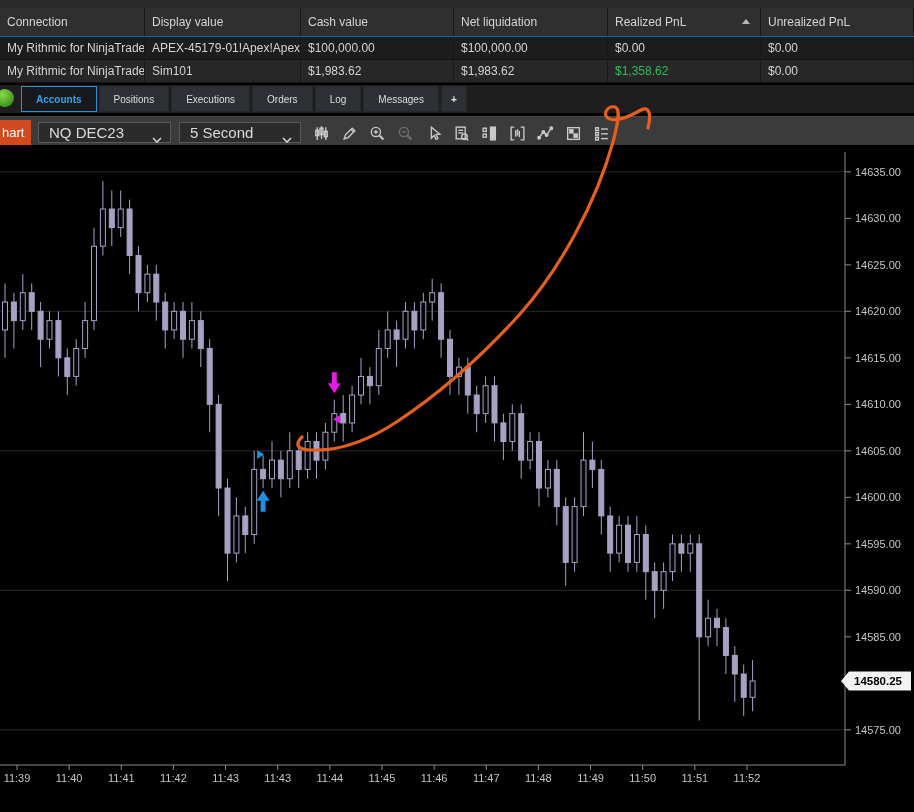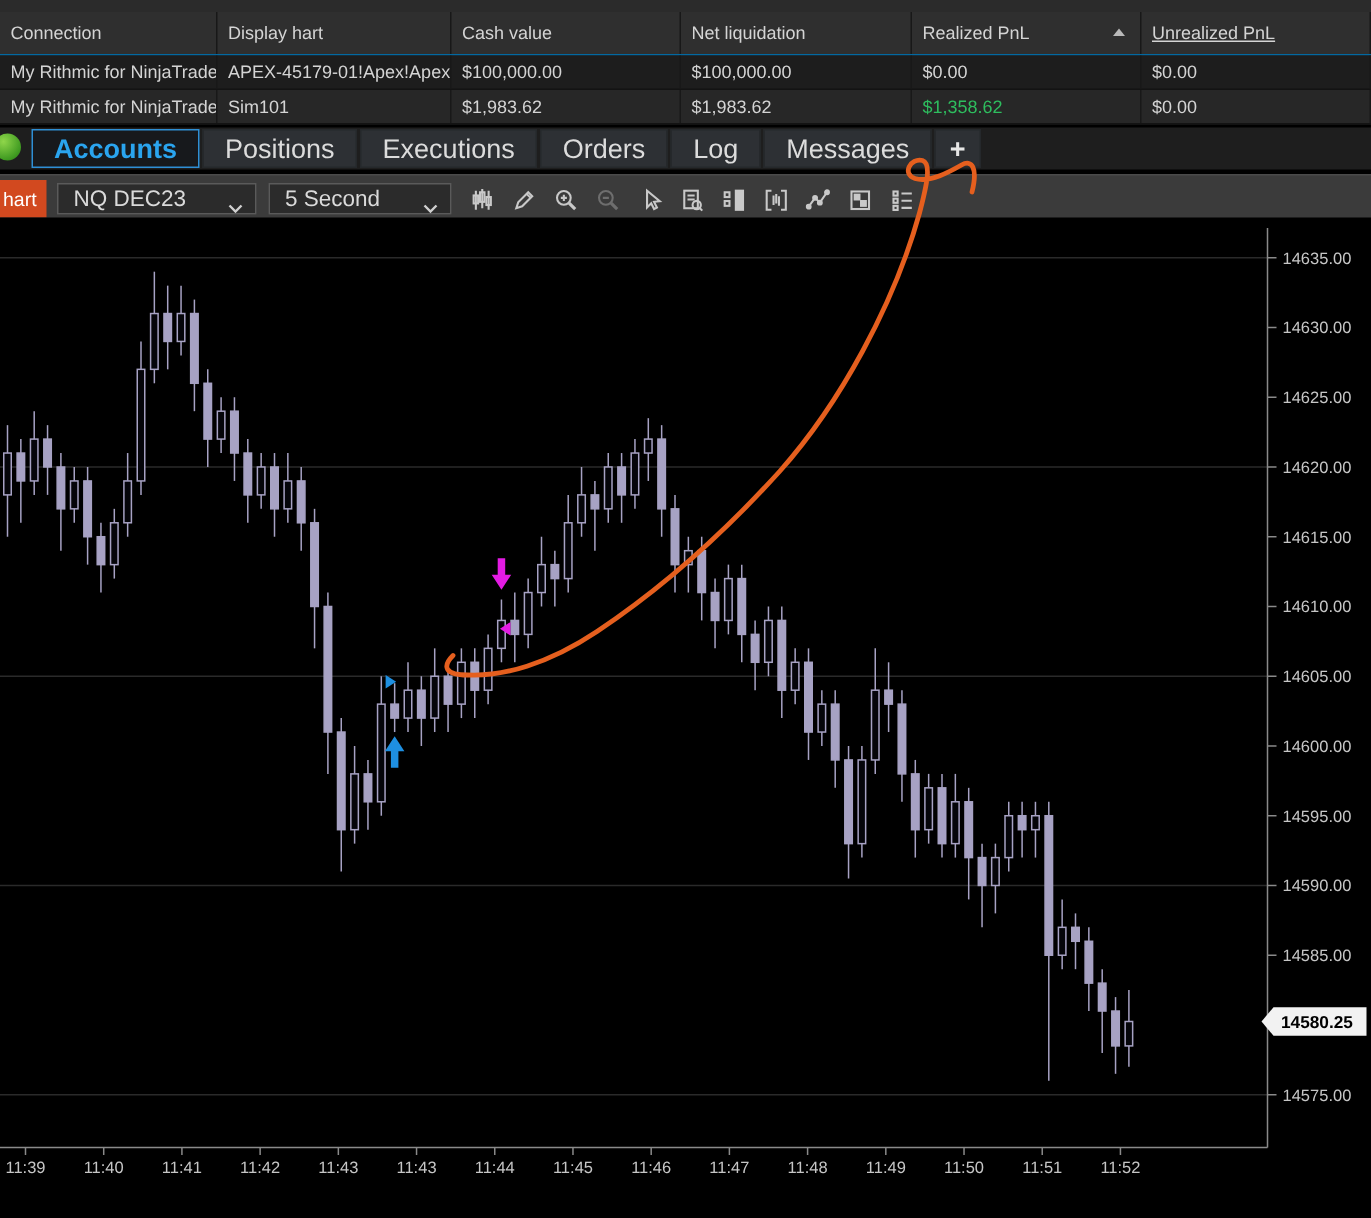--- a/index.html
+++ b/index.html
@@ -13,21 +13,21 @@
   .t-head{background:#2f2f2f;height:28px;color:#cbcbcb;border-bottom:1px solid #0369a1;}
   .t-head .t-cell{position:relative;}
   .sort-arrow{position:absolute;right:10px;top:11px;width:0;height:0;border-left:4px solid transparent;border-right:4px solid transparent;border-bottom:5px solid #b9b9b9;}
   .t-data{height:22px;border-bottom:1px solid #131313;}
   .t-data.odd{background:#1d1d1d;}
   .t-data.even{background:#272727;}
   
   .tab-row{position:absolute;left:0;top:85px;width:914px;height:28px;background:#1e1e1e;display:flex;align-items:flex-start;}
   .status-circle{position:absolute;left:-4px;top:4px;width:18px;height:18px;border-radius:50%;background:radial-gradient(circle at 35% 30%, #8fd64a, #3f9a21 70%, #2c6e15);}
   .tabs-wrap{position:absolute;left:21px;top:1px;display:flex;gap:2px;}
-  .tab{box-sizing:border-box;height:26px;background:#2d3034;color:#dcdcdc;font-size:18px;display:flex;align-items:center;padding:0 14px;border:1px solid #25282b;}
+  .tab{box-sizing:border-box;height:26px;background:#2d3034;color:#dcdcdc;font-size:10px;display:flex;align-items:center;padding:0 14px;border:1px solid #25282b;}
   .tab.active{background:#17191c;border:1px solid #2f8fd4;color:#2aa4ee;font-weight:bold;}
   .tab.add-tab{padding:0 9px;font-weight:bold;color:#e6e6e6;}
   
   .toolbar{position:absolute;left:0;top:116px;width:914px;height:32px;background:#3b3b3b;border-top:1px solid #4a4a4a;border-bottom:1px solid #1c1c1c;}
   .win-tab{position:absolute;left:0;top:3px;width:29px;height:25px;background:#d2491f;color:#fff;font-size:13px;display:flex;align-items:center;padding-left:2px;}
   .dd{position:absolute;top:5px;height:21px;background:#2b2b2b;border:1px solid #5a5a5a;color:#dadada;font-size:15px;display:flex;align-items:center;padding-left:10px;box-sizing:border-box;}
   .dd .chev{position:absolute;right:8px;top:7px;}
   .dd-instrument{left:38px;width:133px;}
   .dd-interval{left:179px;width:122px;}
   .tb-icons{position:absolute;left:307px;top:4px;display:flex;}
@@ -40,25 +40,25 @@
 </head>
 <body>
 
 <div class="app">
 
   <div class="top-sliver"></div>
 
   <div class="acct-table">
       <div class="t-row t-head">
         <div class="t-cell" style="width: 145px;">Connection</div>
-        <div class="t-cell" style="width: 156px;">Display hart</div>
+        <div class="t-cell" style="width: 156px;">Display value</div>
         <div class="t-cell" style="width: 153px;">Cash value</div>
         <div class="t-cell" style="width: 154px;">Net liquidation</div>
         <div class="t-cell" style="width: 153px;">Realized PnL<span class="sort-arrow"></span></div>
-        <div class="t-cell" style="width: 153px; text-decoration: underline;">Unrealized PnL</div>
+        <div class="t-cell" style="width: 153px;">Unrealized PnL</div>
       </div>
       <div class="t-row t-data odd">
         <div class="t-cell" style="width: 145px;">My Rithmic for NinjaTrader</div>
         <div class="t-cell" style="width: 156px;">APEX-45179-01!Apex!Apex</div>
         <div class="t-cell" style="width: 153px;">$100,000.00</div>
         <div class="t-cell" style="width: 154px;">$100,000.00</div>
         <div class="t-cell" style="width: 153px;">$0.00</div>
         <div class="t-cell" style="width: 153px;">$0.00</div>
       </div>
       <div class="t-row t-data even">

